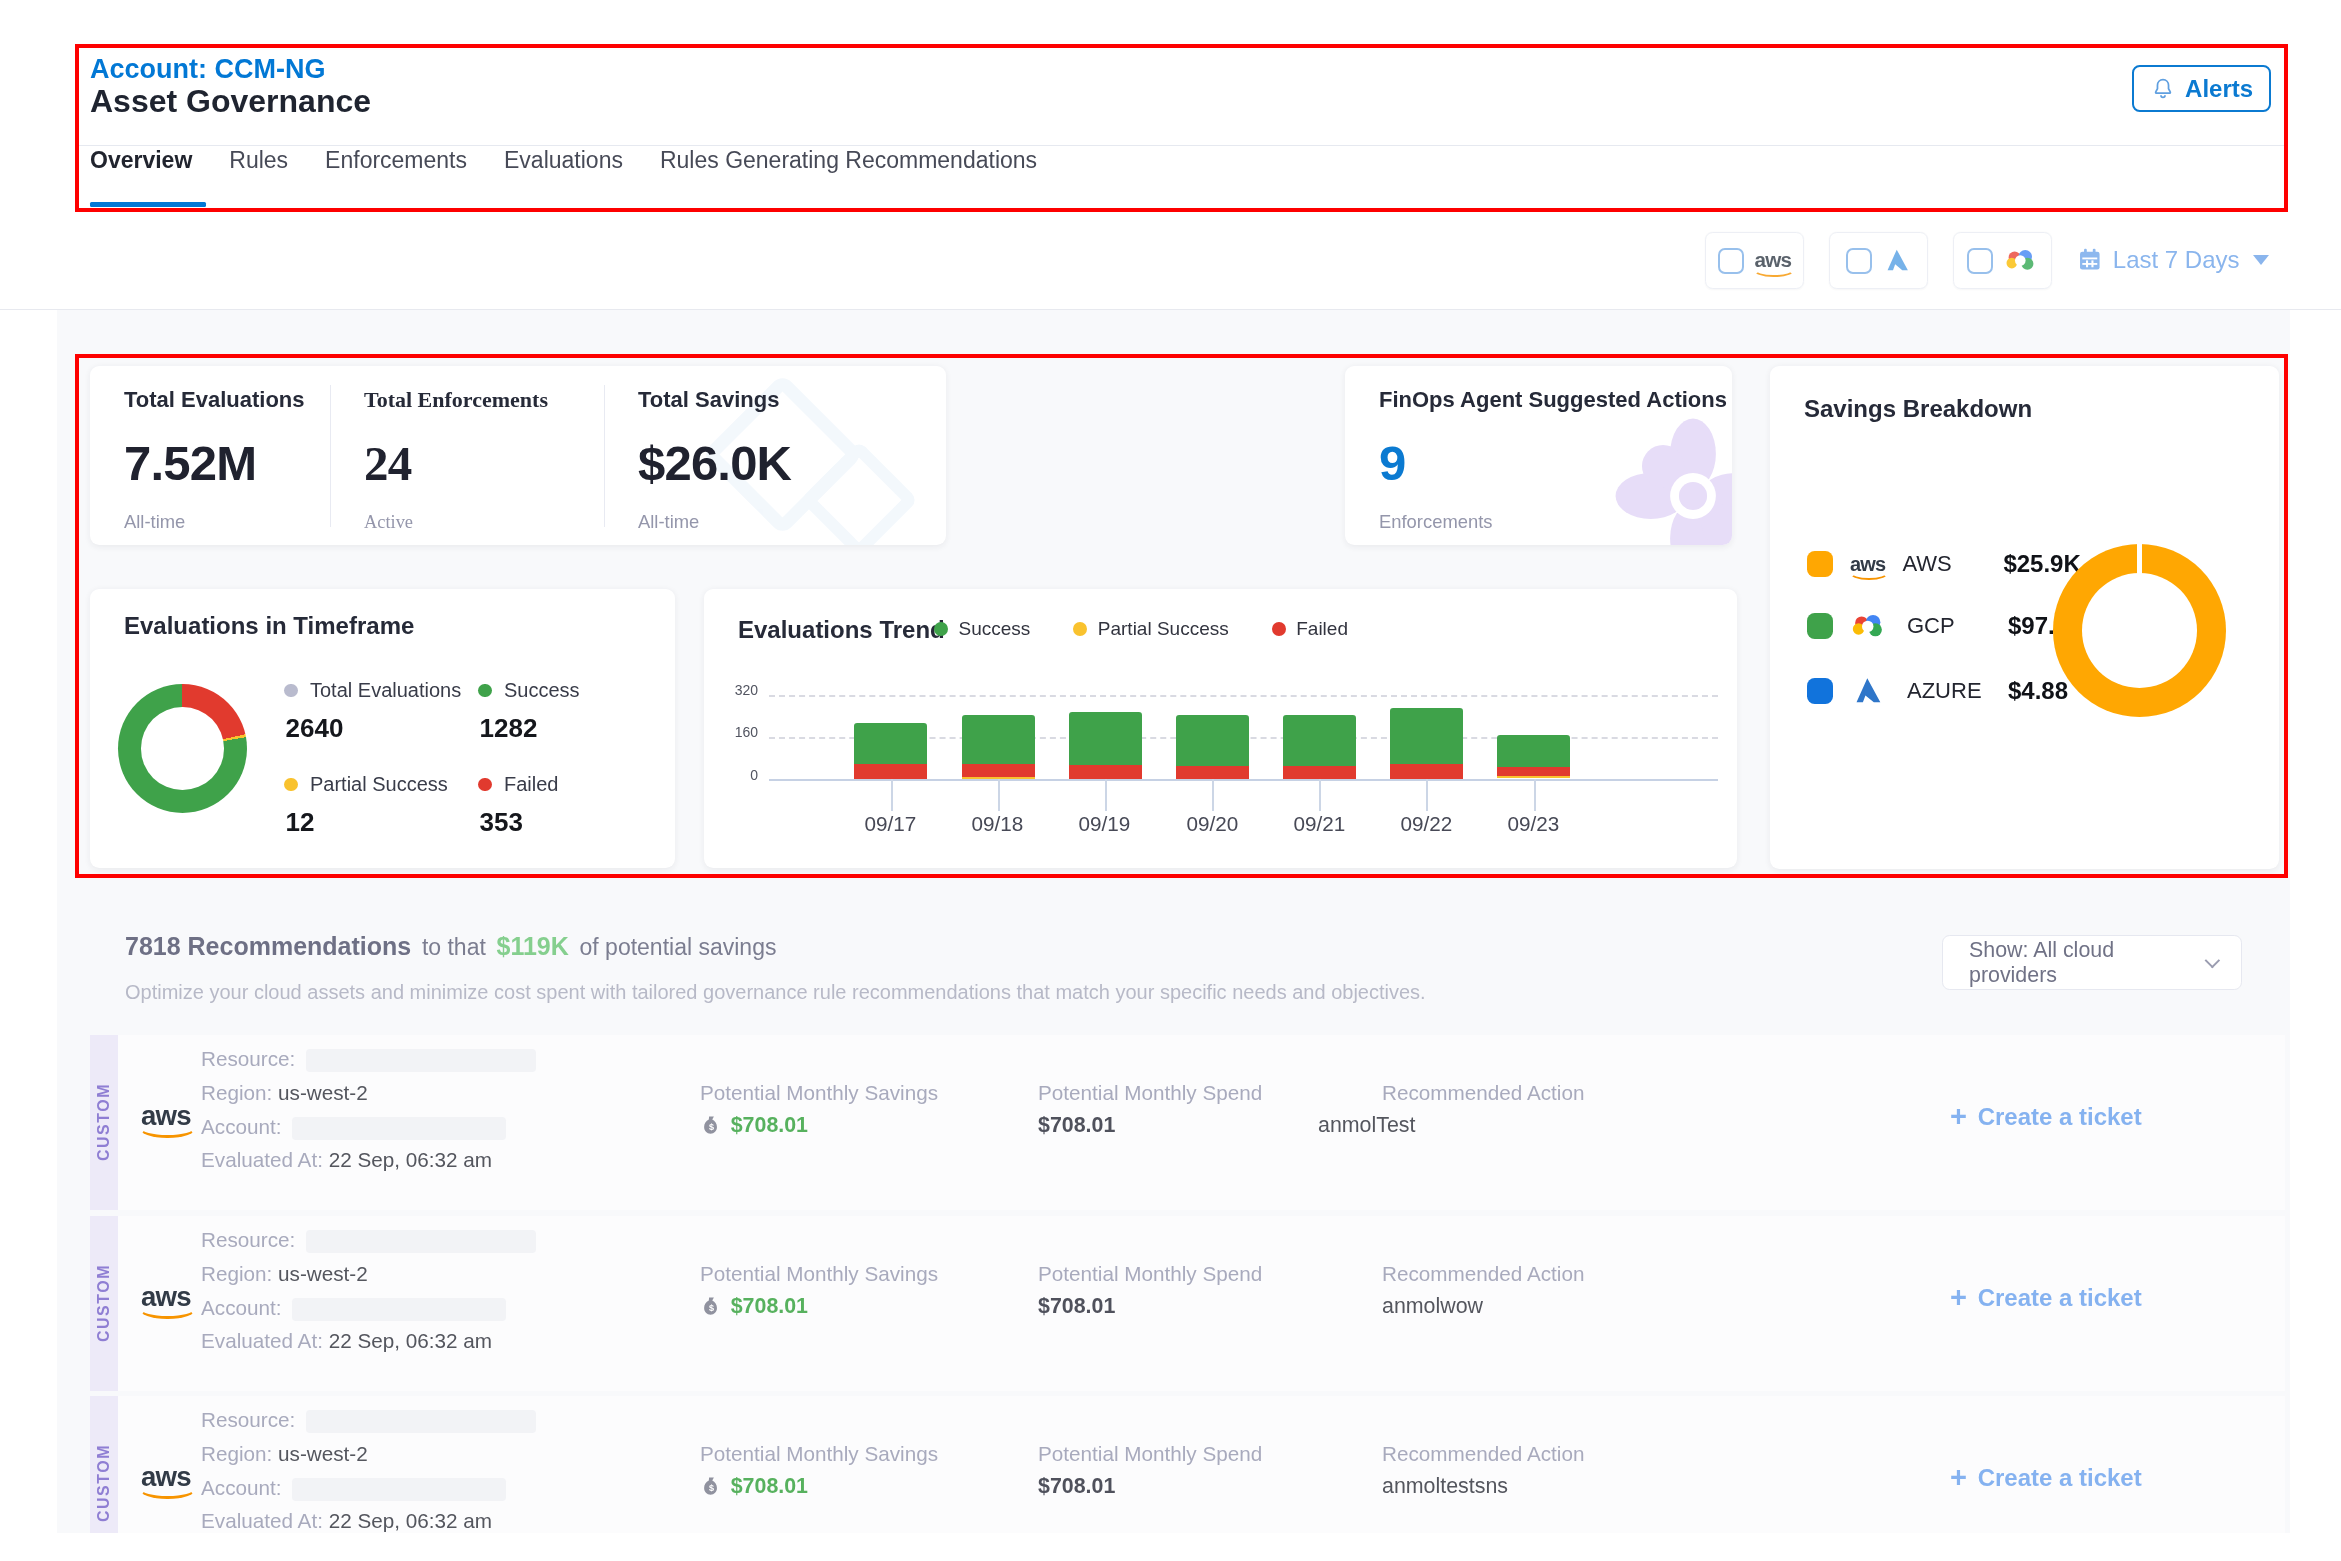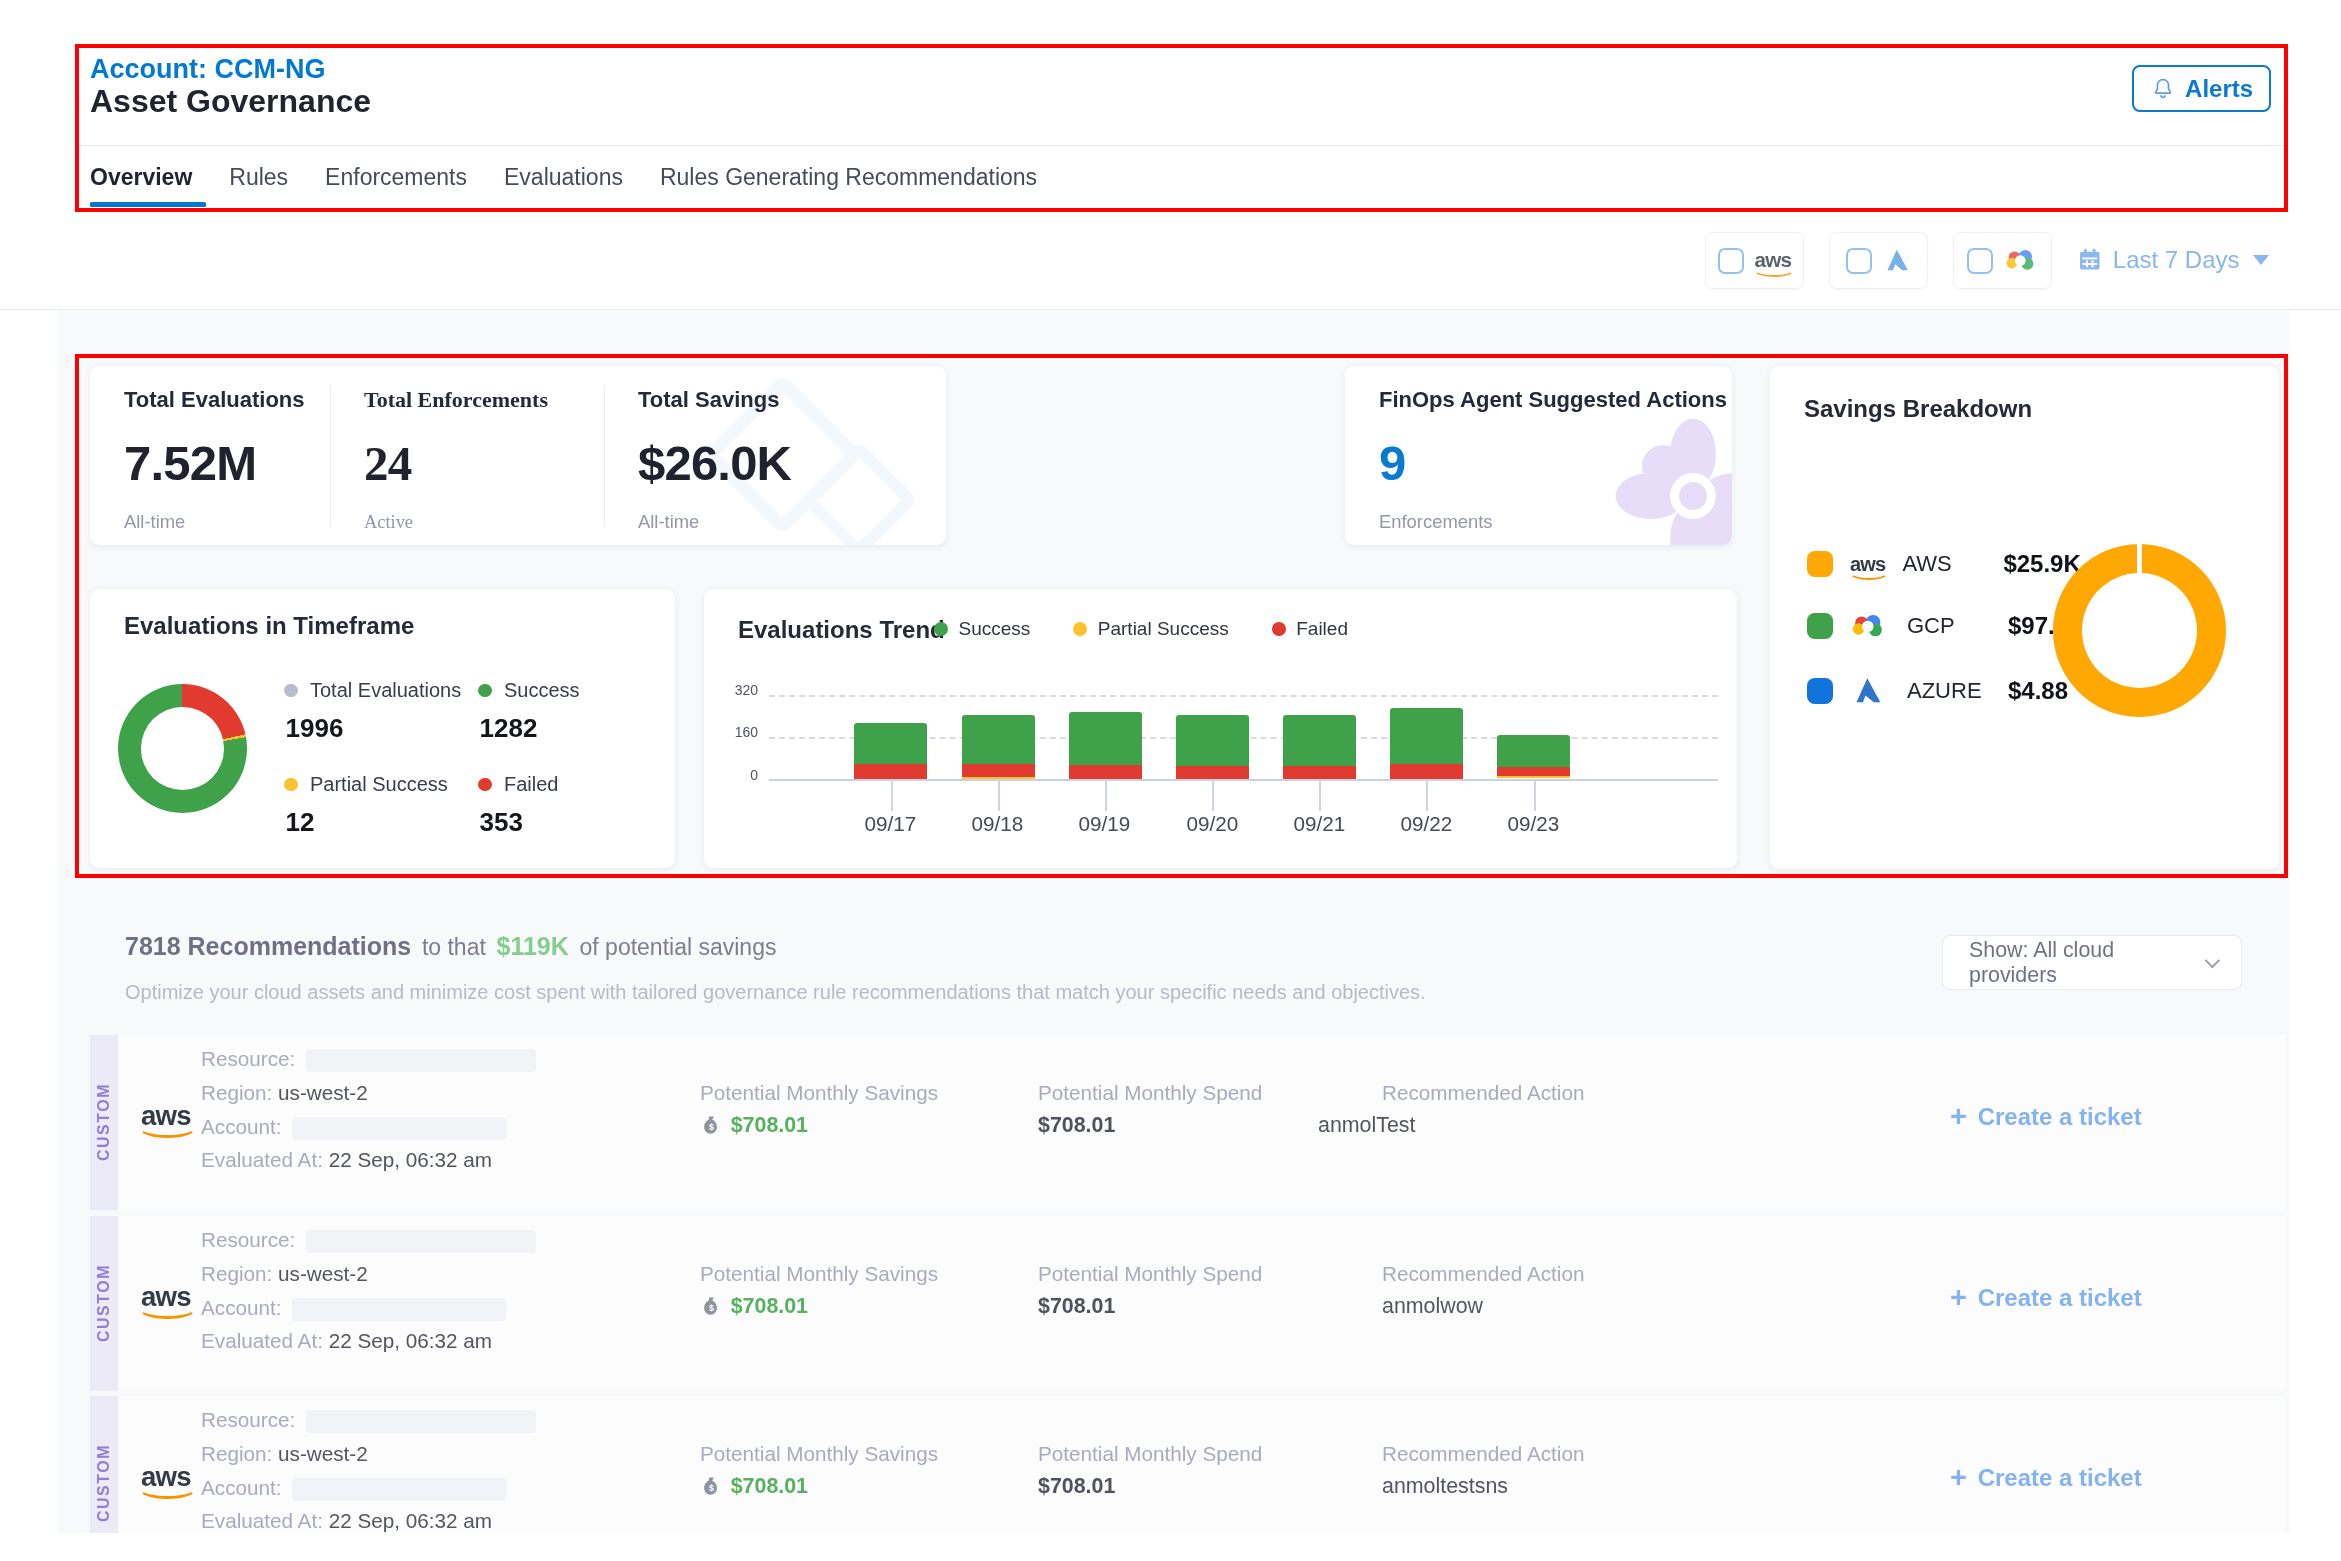--- a/index.html
+++ b/index.html
@@ -110,21 +110,21 @@
       <svg width="26" height="26" viewBox="0 0 24 24">
         <path d="M12 3.4c-3 0-5.1 2.3-5.1 5.2v3.2l-1.6 2.9c-.3.5.1 1.2.7 1.2h12c.6 0 1-.7.7-1.2l-1.6-2.9V8.6c0-2.9-2.1-5.2-5.1-5.2z" fill="none" stroke="#5f9fe0" stroke-width="1.6"></path>
         <path d="M10.1 17.8a1.9 1.9 0 0 0 3.8 0" fill="none" stroke="#5f9fe0" stroke-width="1.6"></path>
       </svg>
     </span>
     <span>Alerts</span>
   </button>
 
   <div class="abs hdr-divider" style="left:77px;top:145px;width:2210px;"></div>
 
-  <div class="abs tabs" style="left:90px;top:164px;">
+  <div class="abs tabs" style="left:90px;top:147px;">
     <span class="tab active">Overview</span>
     <span class="tab">Rules</span>
     <span class="tab">Enforcements</span>
     <span class="tab">Evaluations</span>
     <span class="tab">Rules Generating Recommendations</span>
   </div>
   <div class="abs tab-underline" style="left:90px;top:202px;width:116px;"></div>
 
   <div class="abs chip" style="left:1705px;top:232px;">
     <span class="checkbox"></span>
@@ -256,21 +256,21 @@
 
   <div class="card" style="left:90px;top:589px;width:585px;height:279px;">
     <div class="stat-label" style="position:absolute;left:34px;top:23px;font-size:24px;">Evaluations in Timeframe</div>
     <div class="donut ring64" style="left: 28px; top: 95px; width: 129px; height: 129px; background: conic-gradient(rgb(225, 58, 46) 0deg, rgb(225, 58, 46) 77.1585deg, rgb(249, 194, 46) 77.1585deg, rgb(249, 194, 46) 79.7814deg, rgb(63, 162, 74) 79.7814deg, rgb(63, 162, 74) 360deg);"></div>
 
     <div class="abs" style="left:194px;top:90px;">
       <div style="display:flex;align-items:center;gap:12.2px;">
         <span class="dot" style="width: 13.8px; height: 13.8px; background: rgb(185, 187, 206);"></span>
         <span class="eval-leg-label">Total Evaluations</span>
       </div>
-      <div class="eval-leg-value" style="margin:10.7px 0 0 1.5px;">1996</div>
+      <div class="eval-leg-value" style="margin:10.7px 0 0 1.5px;">2640</div>
     </div>
     <div class="abs" style="left:388px;top:90px;">
       <div style="display:flex;align-items:center;gap:12.2px;">
         <span class="dot" style="width: 13.8px; height: 13.8px; background: rgb(63, 162, 74);"></span>
         <span class="eval-leg-label">Success</span>
       </div>
       <div class="eval-leg-value" style="margin:10.7px 0 0 1.5px;">1282</div>
     </div>
     <div class="abs" style="left:194px;top:184px;">
       <div style="display:flex;align-items:center;gap:12.2px;">

